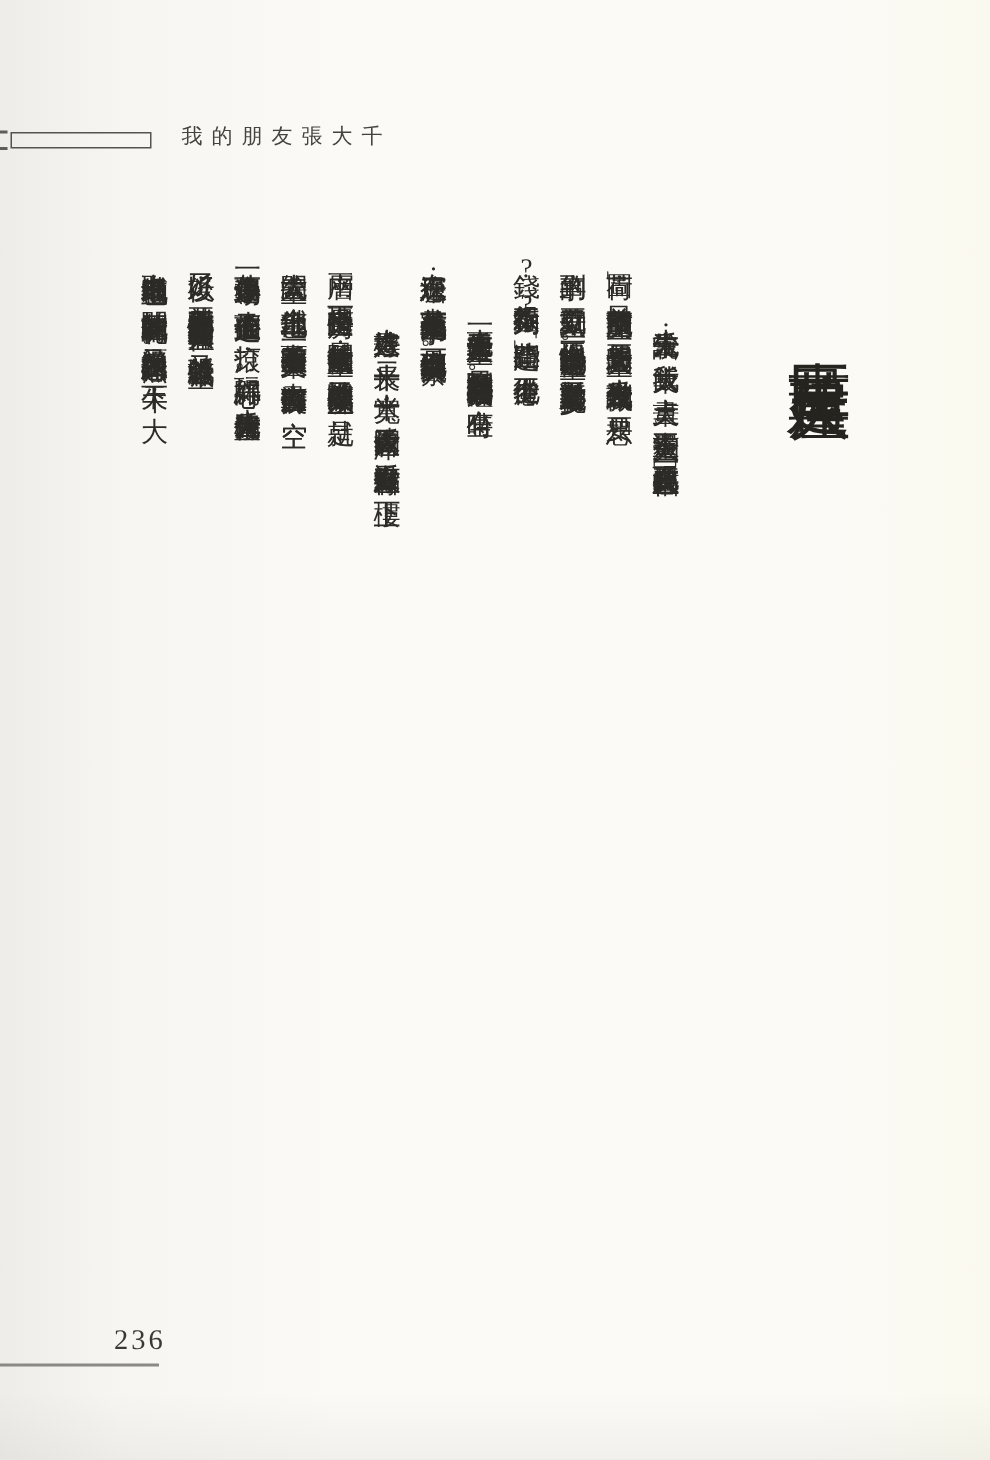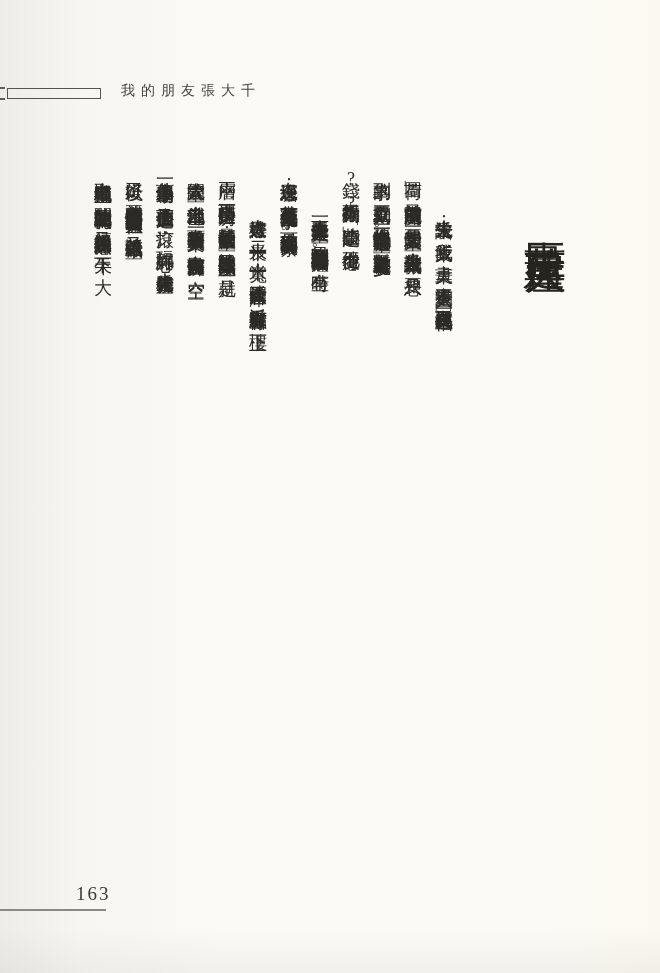--- a/index.html
+++ b/index.html
@@ -90,16 +90,16 @@
     <div class="col indent">大千先生一面督工建造大畫室,早晚必到新開闢的荷花塘邊徘徊幾個鐘頭。有時坐</div>
     <div class="col">在塘邊深思;畫荷花雖然是大千先生的拿手,可是這次他卻特別下功夫觀察。</div>
     <div class="col indent">大畫樓造好,二十米長、十米寬,遠看像間大倉庫,近看有點像宮殿屋脊,樓上下</div>
     <div class="col">兩層,樓下兩旁是睡房,最後一間是黃敏的裱畫室;樓上除了幾間儲藏室以外,就是一</div>
     <div class="col">大統間畫室,全部鋪上地毯,右手的盡頭放著一張大畫桌,畫室內沒有任何裝飾,空空</div>
     <div class="col">蕩蕩像一個小運動場,小孩子們在上面追逐、打滾,玩得好開心。大千先生將大樓佈置</div>
     <div class="col">好了以後,就要家中所有的人來幫忙將磨好的墨汁倒在一個大盆裡,又將紙張從儲藏室</div>
     <div class="col">中取出來鋪在地毯上,開始計劃他的巨幅荷花,又經過很長的深思熟慮。一天下午,大</div>
   </div>
 
-  <div class="page-number">163</div>
+  <div class="page-number">236</div>
   <div class="footer-rule"></div>
 
 </div>
 
 </body></html>

